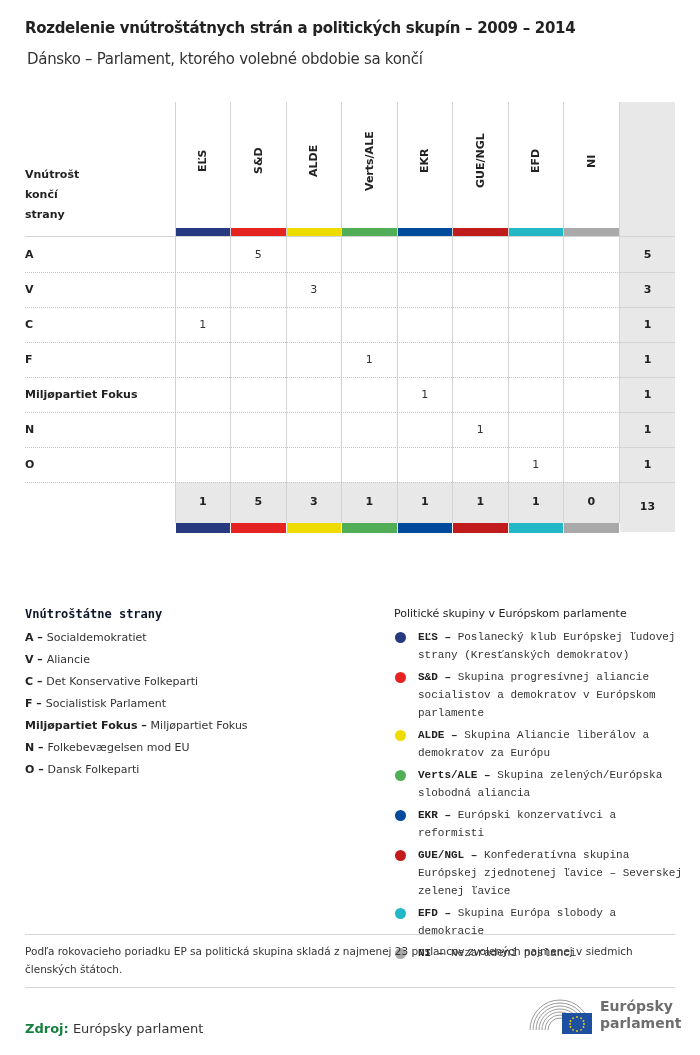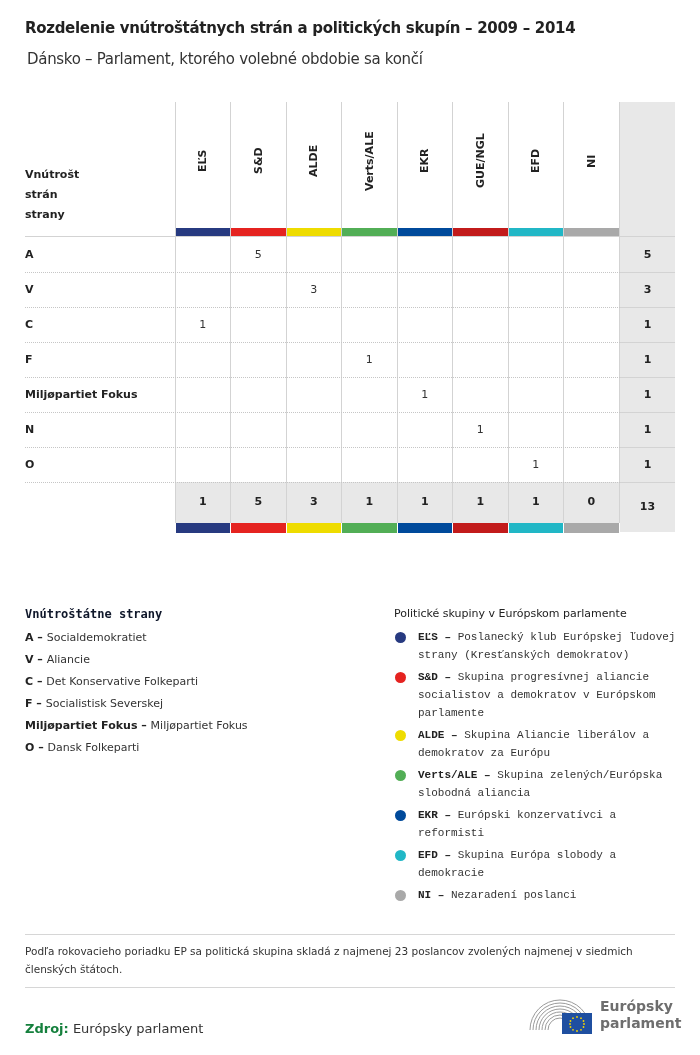--- a/index.html
+++ b/index.html
@@ -45,21 +45,21 @@
 </style>
 </head>
 <body>
 
 <div class="title">Rozdelenie vnútroštátnych strán a politických skupín – 2009 – 2014</div>
 <div class="subtitle">Dánsko – Parlament, ktorého volebné obdobie sa končí</div>
 
 <div id="grid">
   <div class="rowhead-title">
     <div>Vnútrošt</div>
-    <div>strán</div>
+    <div>končí</div>
     <div>strany</div>
   </div>
   <div class="kresiel">Kresiel</div>
 <div class="gray-bg" style="left: 620px; top: 102px; width: 55px; height: 430px;"></div>
     <div class="gray-bg" style="left: 175px; top: 482px; width: 444px; height: 41px;"></div>
     <div class="vline" style="left: 174.5px; top: 102px; height: 421px;"></div>
     <div class="vline" style="left: 230px; top: 102px; height: 421px;"></div>
     <div class="vline" style="left: 285.5px; top: 102px; height: 421px;"></div>
     <div class="vline" style="left: 341px; top: 102px; height: 421px;"></div>
     <div class="vline" style="left: 396.5px; top: 102px; height: 421px;"></div>
@@ -137,34 +137,36 @@
     <div class="cell bold" style="left: 563.5px; top: 495px; width: 55.5px;">0</div>
     <div class="cell bold" style="left: 620px; top: 500px; width: 55px;">13</div>
   </div>
 
 <div class="legend-left">
   <div class="lh">Vnútroštátne strany</div>
   <div id="legend-left-items">
       <div class="li"><b>A</b><b> – </b><span>Socialdemokratiet</span></div>
       <div class="li"><b>V</b><b> – </b><span>Aliancie</span></div>
       <div class="li"><b>C</b><b> –  </b><span>Det Konservative Folkeparti</span></div>
-      <div class="li"><b>F</b><b> – </b><span>Socialistisk Severskej</span></div>
+      <div class="li"><b>F</b><b> – </b><span>Socialistisk Parlament</span></div>
       <div class="li"><b>Miljøpartiet Fokus</b><b> – </b><span>Miljøpartiet Fokus</span></div>
+      <div class="li"><b>N</b><b> – </b><span>Folkebevægelsen mod EU</span></div>
       <div class="li"><b>O</b><b> – </b><span>Dansk Folkeparti</span></div>
     </div>
 </div>
 
 <div class="legend-right">
   <div class="lh">Politické skupiny v Európskom parlamente</div>
   <div id="legend-right-items">
       <div class="li"><span class="dot" style="background:#273a80"></span><b>EĽS</b><b> – </b><span>Poslanecký klub Európskej ľudovej strany (Kresťanských demokratov)</span></div>
       <div class="li"><span class="dot" style="background:#e52320"></span><b>S&amp;D</b><b> – </b><span>Skupina progresívnej aliancie socialistov a demokratov v Európskom parlamente</span></div>
       <div class="li"><span class="dot" style="background:#eedc00"></span><b>ALDE</b><b> – </b><span>Skupina Aliancie liberálov a demokratov za Európu</span></div>
       <div class="li"><span class="dot" style="background:#52ae56"></span><b>Verts/ALE</b><b> – </b><span>Skupina zelených/Európska slobodná aliancia</span></div>
       <div class="li"><span class="dot" style="background:#004a9b"></span><b>EKR</b><b> – </b><span>Európski konzervatívci a reformisti</span></div>
+      <div class="li"><span class="dot" style="background:#c21b1b"></span><b>GUE/NGL</b><b> – </b><span>Konfederatívna skupina Európskej zjednotenej ľavice – Severskej zelenej ľavice</span></div>
       <div class="li"><span class="dot" style="background:#21b7c6"></span><b>EFD</b><b> – </b><span>Skupina Európa slobody a demokracie</span></div>
       <div class="li"><span class="dot" style="background:#a9a9a9"></span><b>NI</b><b> – </b><span>Nezaradení poslanci</span></div>
     </div>
 </div>
 
 <div class="hr" style="top:934px"></div>
 <div class="note">Podľa rokovacieho poriadku EP sa politická skupina skladá z najmenej 23 poslancov zvolených najmenej v siedmich členských štátoch.</div>
 <div class="hr" style="top:987px"></div>
 
 <div class="source">

